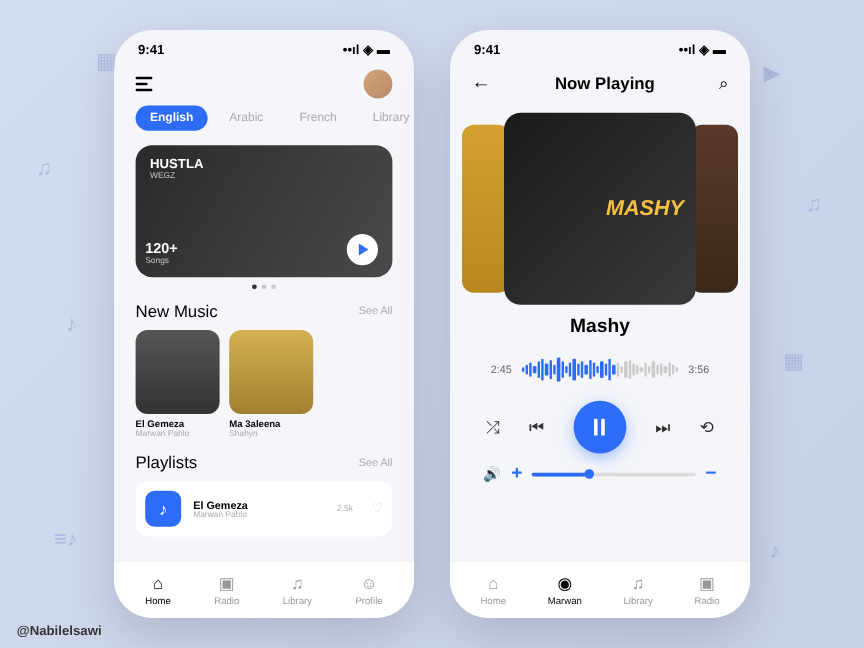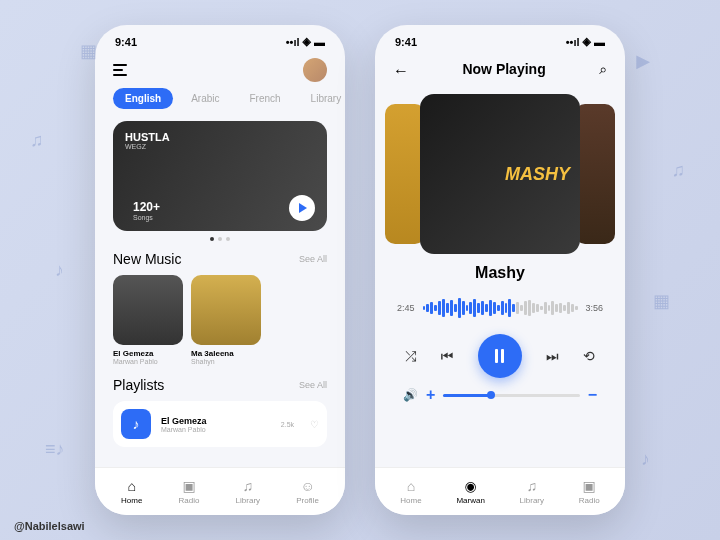--- a/index.html
+++ b/index.html
@@ -14,21 +14,21 @@
 .menu-icon span{display:block;height:2px;background:#000;border-radius:2px;margin-bottom:3px}
 .avatar{width:24px;height:24px;border-radius:50%;background:linear-gradient(135deg,#d4a574,#b8896a)}
 .title{font-size:20px;font-weight:700;margin:6px 0 10px}
 .tabs{display:flex;gap:6px;margin-bottom:12px;font-size:10px}
 .tab{padding:5px 12px;border-radius:12px;color:#aaa;cursor:pointer}
 .tab.active{background:#2d6cf6;color:#fff;font-weight:600}
 .hero{position:relative;height:110px;border-radius:14px;background:linear-gradient(120deg,#2a2a2a,#4a4a4a);overflow:hidden;margin-bottom:6px}
 .hero-txt{position:absolute;top:10px;left:12px;color:#fff}
 .hero-title{font-size:11px;font-weight:700}
 .hero-sub{font-size:7px;opacity:.7}
-.hero-badge{position:absolute;bottom:10px;left:20px;color:#fff}
+.hero-badge{position:absolute;bottom:10px;left:8px;color:#fff}
 .hero-num{font-size:12px;font-weight:700}
 .hero-lbl{font-size:7px;opacity:.7}
 .play-btn{position:absolute;bottom:10px;right:12px;width:26px;height:26px;border-radius:50%;background:#fff;display:flex;align-items:center;justify-content:center}
 .play-btn::before{content:'';border-left:8px solid #2d6cf6;border-top:5px solid transparent;border-bottom:5px solid transparent;margin-left:2px}
 .dots{display:flex;justify-content:center;gap:4px;margin-bottom:10px}
 .dot{width:4px;height:4px;border-radius:50%;background:#ccc}
 .dot.on{background:#333}
 .sec-head{display:flex;justify-content:space-between;align-items:center;margin-bottom:8px}
 .sec-title{font-size:14px;font-weight:400}
 .see-all{font-size:9px;color:#aaa}
@@ -50,21 +50,21 @@
 .np-head{display:flex;justify-content:space-between;align-items:center;padding:8px 0}
 .np-title{font-size:14px;font-weight:700}
 .art-wrap{display:flex;justify-content:center;margin:8px 0;position:relative}
 .album{width:160px;height:160px;border-radius:14px;background:linear-gradient(135deg,#1a1a1a,#3a3a3a);position:relative;overflow:hidden;z-index:2}
 .album-txt{position:absolute;right:10px;top:50%;transform:translateY(-50%);color:#f5c040;font-size:18px;font-weight:900;font-style:italic}
 .side-art{position:absolute;width:40px;height:140px;top:10px;border-radius:10px}
 .side-l{left:-8px;background:linear-gradient(#d4a030,#b88820)}
 .side-r{right:-8px;background:linear-gradient(#5a3a2a,#3a2818)}
 .song-t{text-align:center;font-size:16px;font-weight:700;margin-top:10px}
 .song-a{text-align:center;font-size:10px;color:#999;margin-top:2px}
-.progress{display:flex;align-items:center;gap:8px;margin:14px 4px;font-size:9px;color:#666}
+.progress{display:flex;align-items:center;gap:8px;margin:14px 16px;font-size:9px;color:#666}
 .wave{flex:1;height:24px;display:flex;align-items:center;gap:1px}
 .wave span{flex:1;background:#ccc;border-radius:1px}
 .wave span.on{background:#2d6cf6}
 .controls{display:flex;justify-content:space-around;align-items:center;margin:8px 0}
 .ctrl{font-size:14px;color:#333;cursor:pointer}
 .play-main{width:44px;height:44px;border-radius:50%;background:#2d6cf6;display:flex;align-items:center;justify-content:center;box-shadow:0 4px 12px rgba(45,108,246,.4)}
 .pause{display:flex;gap:3px}
 .pause span{width:3px;height:14px;background:#fff;border-radius:1px}
 .vol{display:flex;align-items:center;gap:8px;margin:6px 10px}
 .vol-track{flex:1;height:3px;background:#ddd;border-radius:2px;position:relative}

